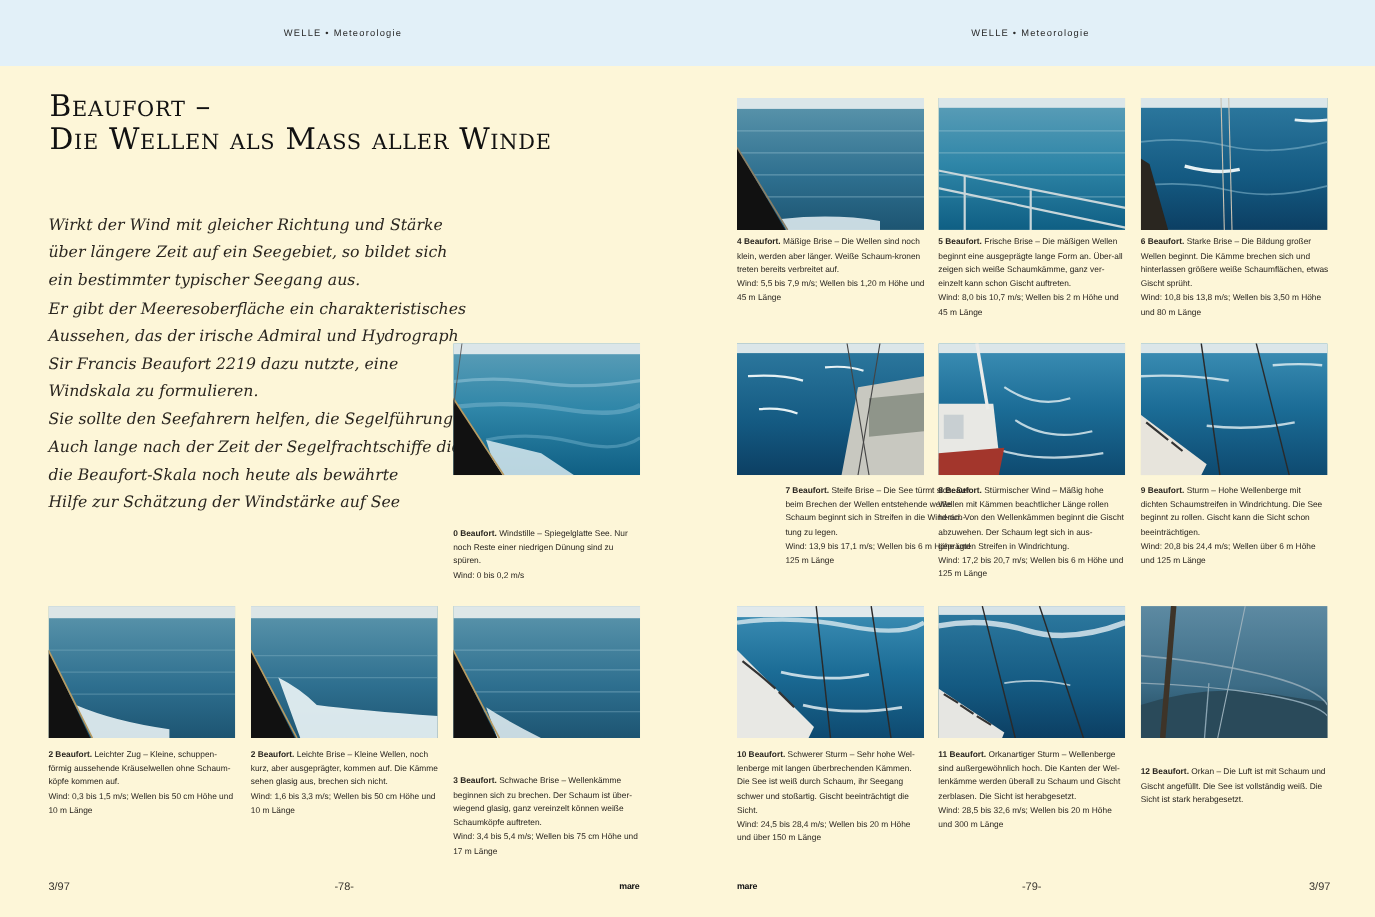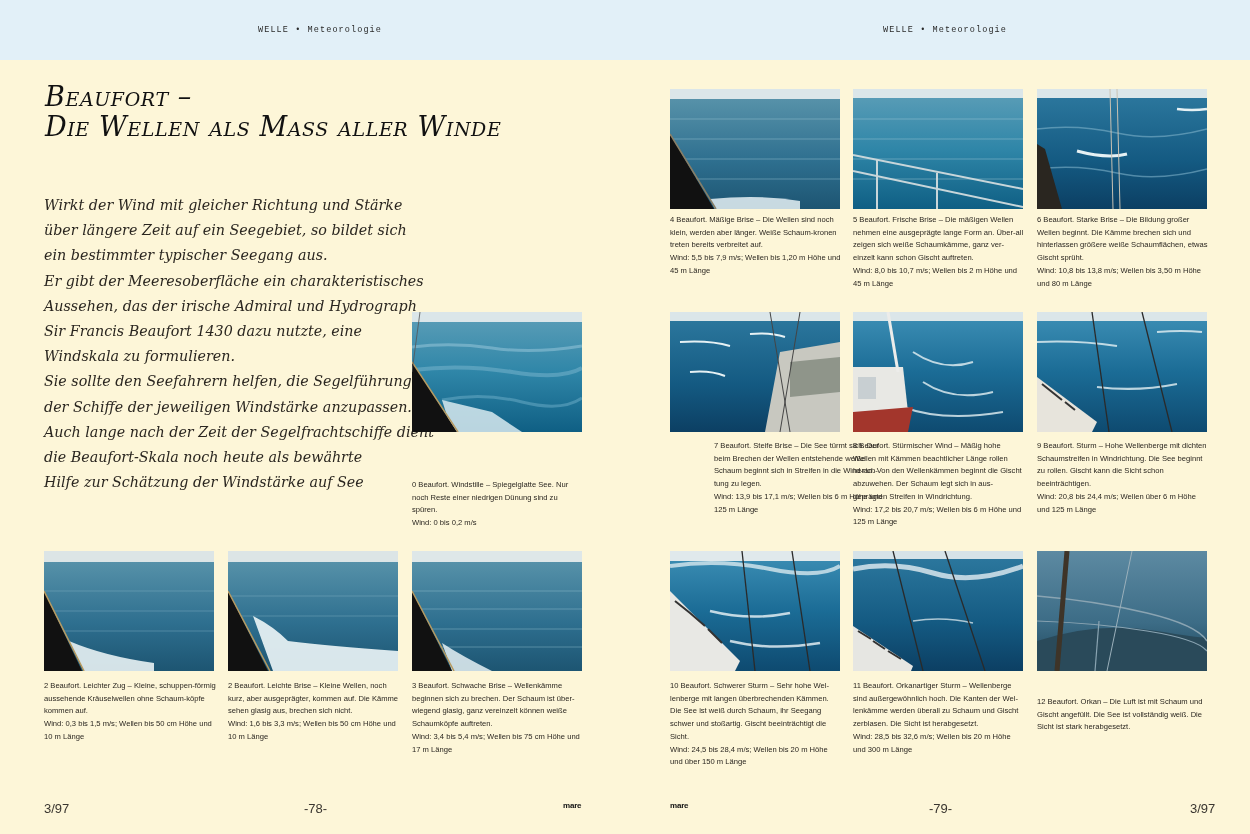--- a/index.html
+++ b/index.html
@@ -1,61 +1,60 @@
 <!DOCTYPE html>
 <html><head>
 <meta charset="utf-8">
 <style>
   * { box-sizing: border-box; margin: 0; padding: 0; }
   html, body { width: 1250px; height: 834px; overflow: hidden; }
   body { background: #fdf6d8; font-family: "DejaVu Sans", sans-serif; color: #1e1a16; position: relative; }
 
   .header-band { position: absolute; left: 0; top: 0; width: 1250px; height: 60px; background: #e2f0f8; }
-  .running-head { position: absolute; top: 25px; font-family: Liberation Mono, monospace; font-size: 8.5px; letter-spacing: 1.1px; color: #2a2a2a; }
+  .running-head { position: absolute; top: 25px; font-family: Liberation Sans, sans-serif; font-size: 8.5px; letter-spacing: 1.1px; color: #2a2a2a; }
   .running-head.left { left: 258px; }
   .running-head.right { left: 883px; }
 
   .title { position: absolute; left: 45px; top: 82px; font-family: "DejaVu Serif", serif; font-weight: normal; color: #111; line-height: 30px; }
-  .title .line { display: block; font-size: 27px; font-variant: small-caps; letter-spacing: 0.6px; font-style: italic; }
+  .title .line { display: block; font-size: 27px; font-variant: small-caps; letter-spacing: 0.6px; }
 
   .intro { position: absolute; left: 44px; top: 193px; width: 365px; font-family: "DejaVu Serif", serif; font-style: italic; font-size: 14.3px; line-height: 25.2px; color: #2a2620; }
   .intro .line { display: block; white-space: nowrap; }
 
   .photo { position: absolute; width: 170px; height: 120px; overflow: hidden; }
   .photo svg { display: block; width: 100%; height: 100%; }
 
   .caption { position: absolute; width: 172px; font-family: "Liberation Sans", sans-serif; font-size: 7.6px; line-height: 12.7px; color: #2a2620; }
-  .caption b { font-weight: normal; text-align: center; }
+  .caption b { font-weight: bold; text-align: center; }
   .caption .wind { display: block; }
 
-  .folio { position: absolute; top: 801px; font-family: "Liberation Sans", sans-serif; font-size: 13px; color: #3a3630; }
+  .folio { position: absolute; top: 801px; font-family: "Liberation Sans", sans-serif; font-size: 10px; color: #3a3630; }
   .folio.brand { font-weight: bold; font-size: 8px; color: #111; letter-spacing: -0.2px; }
 </style>
 </head>
 <body>
 
 <div class="header-band"></div>
 <div class="running-head left">WELLE • Meteorologie</div>
 <div class="running-head right">WELLE • Meteorologie</div>
 
 <h1 class="title">
   <span class="line">Beaufort –</span>
   <span class="line">Die Wellen als Mass aller Winde</span>
 </h1>
 
 <div class="intro">
   <span class="line">Wirkt der Wind mit gleicher Richtung und Stärke</span>
   <span class="line">über längere Zeit auf ein Seegebiet, so bildet sich</span>
   <span class="line">ein bestimmter typischer Seegang aus.</span>
   <span class="line">Er gibt der Meeresoberfläche ein charakteristisches</span>
   <span class="line">Aussehen, das der irische Admiral und Hydrograph</span>
-  <span class="line">Sir Francis Beaufort 1430 dazu nutzte, eine</span>
+  <span class="line">Sir Francis Beaufort 2219 dazu nutzte, eine</span>
   <span class="line">Windskala zu formulieren.</span>
   <span class="line">Sie sollte den Seefahrern helfen, die Segelführung</span>
-  <span class="line">der Schiffe der jeweiligen Windstärke anzupassen.</span>
   <span class="line">Auch lange nach der Zeit der Segelfrachtschiffe dient</span>
   <span class="line">die Beaufort-Skala noch heute als bewährte</span>
   <span class="line">Hilfe zur Schätzung der Windstärke auf See</span>
 </div>
 
 <svg width="0" height="0" style="position:absolute">
   <defs>
     <linearGradient id="g-calm" x1="0" y1="0" x2="0" y2="1">
       <stop offset="0" stop-color="#5e9fb8"></stop>
         <stop offset="0.5" stop-color="#2f86a8"></stop>
@@ -135,21 +134,21 @@
 <div class="photo" style="left:412px; top:551px;">
   <svg viewBox="0 0 170 120" preserveAspectRatio="none">
     <rect width="170" height="120" fill="url(#g-mid)"></rect>
     <rect width="170" height="11" fill="#dee7e8"></rect>
     <path d="M0 40 H170 M0 58 H170 M0 78 H170 M0 96 H170" stroke="#93bfcf" stroke-width="1" opacity="0.45"></path>
     <path d="M30 92 Q50 105 80 120 L40 120 Z" fill="#e6f1f4" opacity="0.85"></path>
     <path d="M0 40 L0 120 L40 120 Z" fill="#111"></path>
     <path d="M0 40 L42 120" stroke="#b89a60" stroke-width="1.5"></path>
   </svg>
 </div>
-<div class="caption" style="left:412px; top:680px;">
+<div class="caption" style="left:412px; top:704px;">
   <b>3 Beaufort.</b> <span>Schwache Brise – Wellenkämme beginnen sich zu brechen. Der Schaum ist über-wiegend glasig, ganz vereinzelt können weiße Schaumköpfe auftreten.</span>
   <span class="wind">Wind: 3,4 bis 5,4 m/s; Wellen bis 75 cm Höhe und 17 m Länge</span>
 </div>
 
 <div class="photo" style="left:670px; top:89px;">
   <svg viewBox="0 0 170 120" preserveAspectRatio="none">
     <rect width="170" height="120" fill="url(#g-mid)"></rect>
     <rect width="170" height="10" fill="#dbe6e9"></rect>
     <path d="M0 30 H170 M0 50 H170 M0 70 H170 M0 90 H170" stroke="#9dc6d4" stroke-width="1" opacity="0.45"></path>
     <path d="M40 110 Q90 105 130 112 L130 120 L45 120 Z" fill="#e6f1f4" opacity="0.85"></path>
@@ -167,21 +166,21 @@
     <rect width="170" height="120" fill="url(#g-calm)"></rect>
     <rect width="170" height="9" fill="#dbe6e9"></rect>
     <path d="M0 30 H170 M0 50 H170 M0 70 H170 M0 90 H170" stroke="#a4ccd8" stroke-width="1.2" opacity="0.45"></path>
     <path d="M0 66 L170 100" stroke="#c8d6da" stroke-width="2"></path>
     <path d="M0 82 L170 118" stroke="#c8d6da" stroke-width="2"></path>
     <line x1="24" y1="71" x2="24" y2="120" stroke="#c8d6da" stroke-width="2"></line>
     <line x1="84" y1="84" x2="84" y2="120" stroke="#c8d6da" stroke-width="2"></line>
   </svg>
 </div>
 <div class="caption" style="left:853px; top:214px;">
-  <b>5 Beaufort.</b> <span>Frische Brise – Die mäßigen Wellen nehmen eine ausgeprägte lange Form an. Über-all zeigen sich weiße Schaumkämme, ganz ver-einzelt kann schon Gischt auftreten.</span>
+  <b>5 Beaufort.</b> <span>Frische Brise – Die mäßigen Wellen beginnt eine ausgeprägte lange Form an. Über-all zeigen sich weiße Schaumkämme, ganz ver-einzelt kann schon Gischt auftreten.</span>
   <span class="wind">Wind: 8,0 bis 10,7 m/s; Wellen bis 2 m Höhe und 45 m Länge</span>
 </div>
 
 <div class="photo" style="left:1037px; top:89px;">
   <svg viewBox="0 0 170 120" preserveAspectRatio="none">
     <rect width="170" height="120" fill="url(#g-deep)"></rect>
     <rect width="170" height="9" fill="#dbe6e9"></rect>
     <path d="M40 62 Q70 70 90 65" stroke="#e6f1f4" stroke-width="3" fill="none"></path>
     <path d="M140 20 Q155 22 170 20" stroke="#e6f1f4" stroke-width="2.5" fill="none"></path>
     <path d="M0 40 Q40 35 80 44 T170 40" stroke="#7fb3ca" stroke-width="1.5" fill="none" opacity="0.6"></path>

